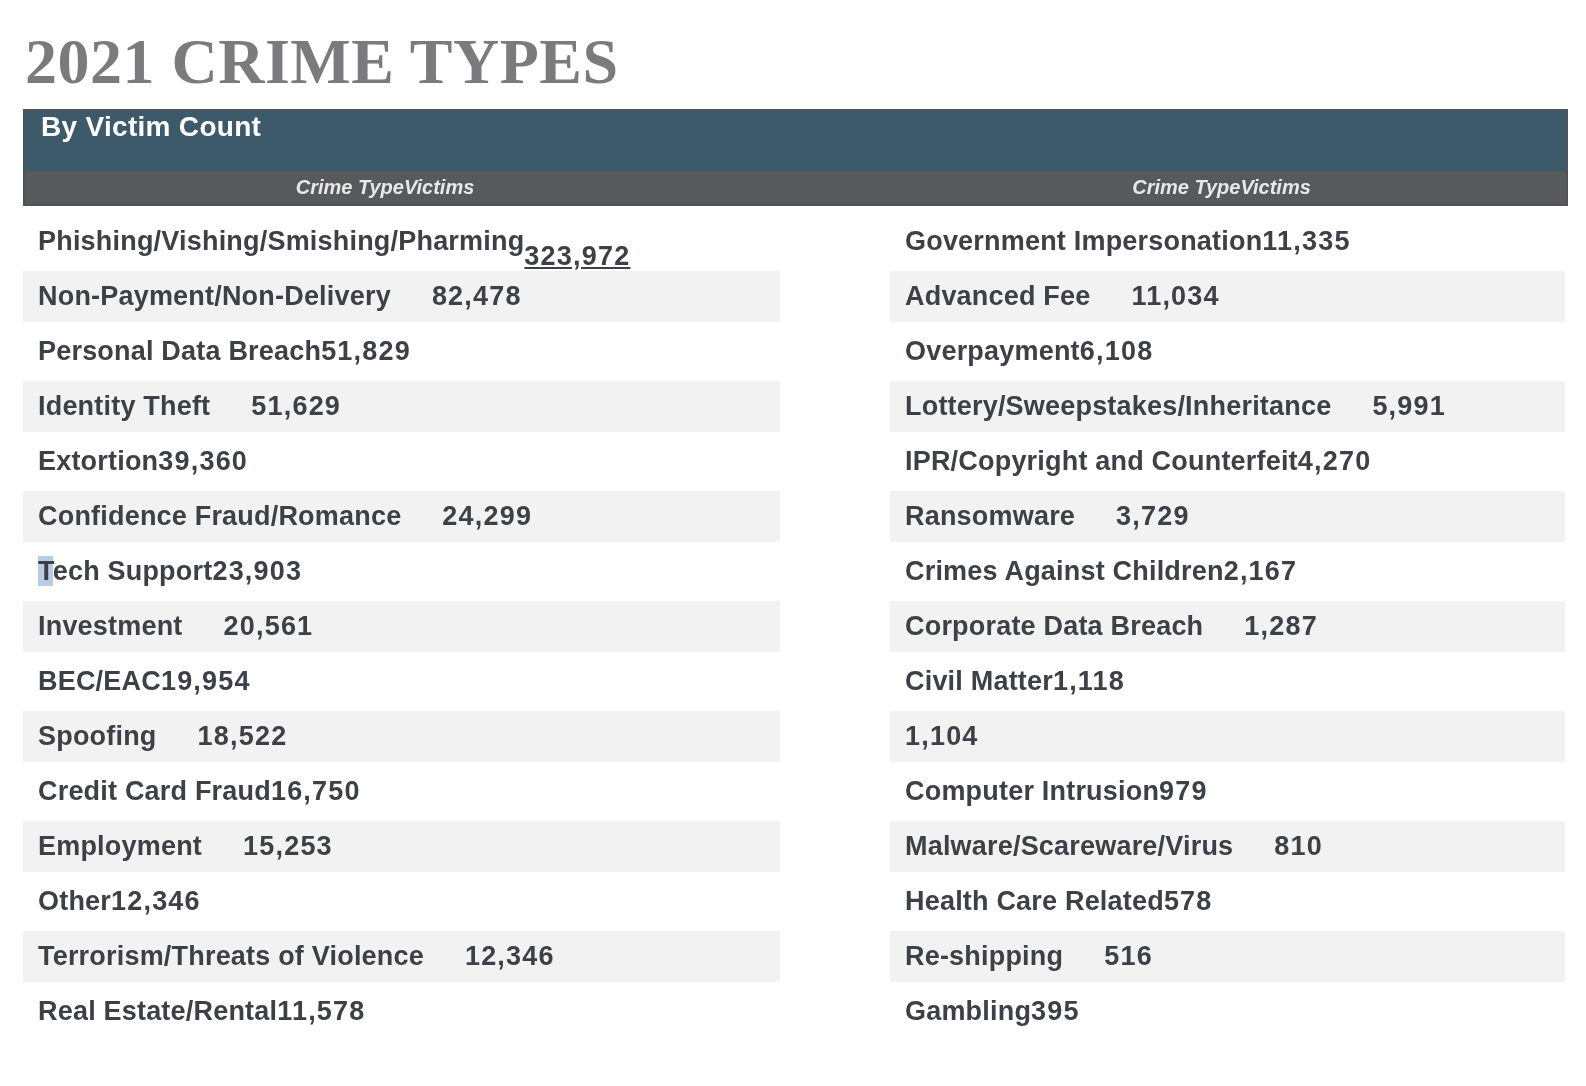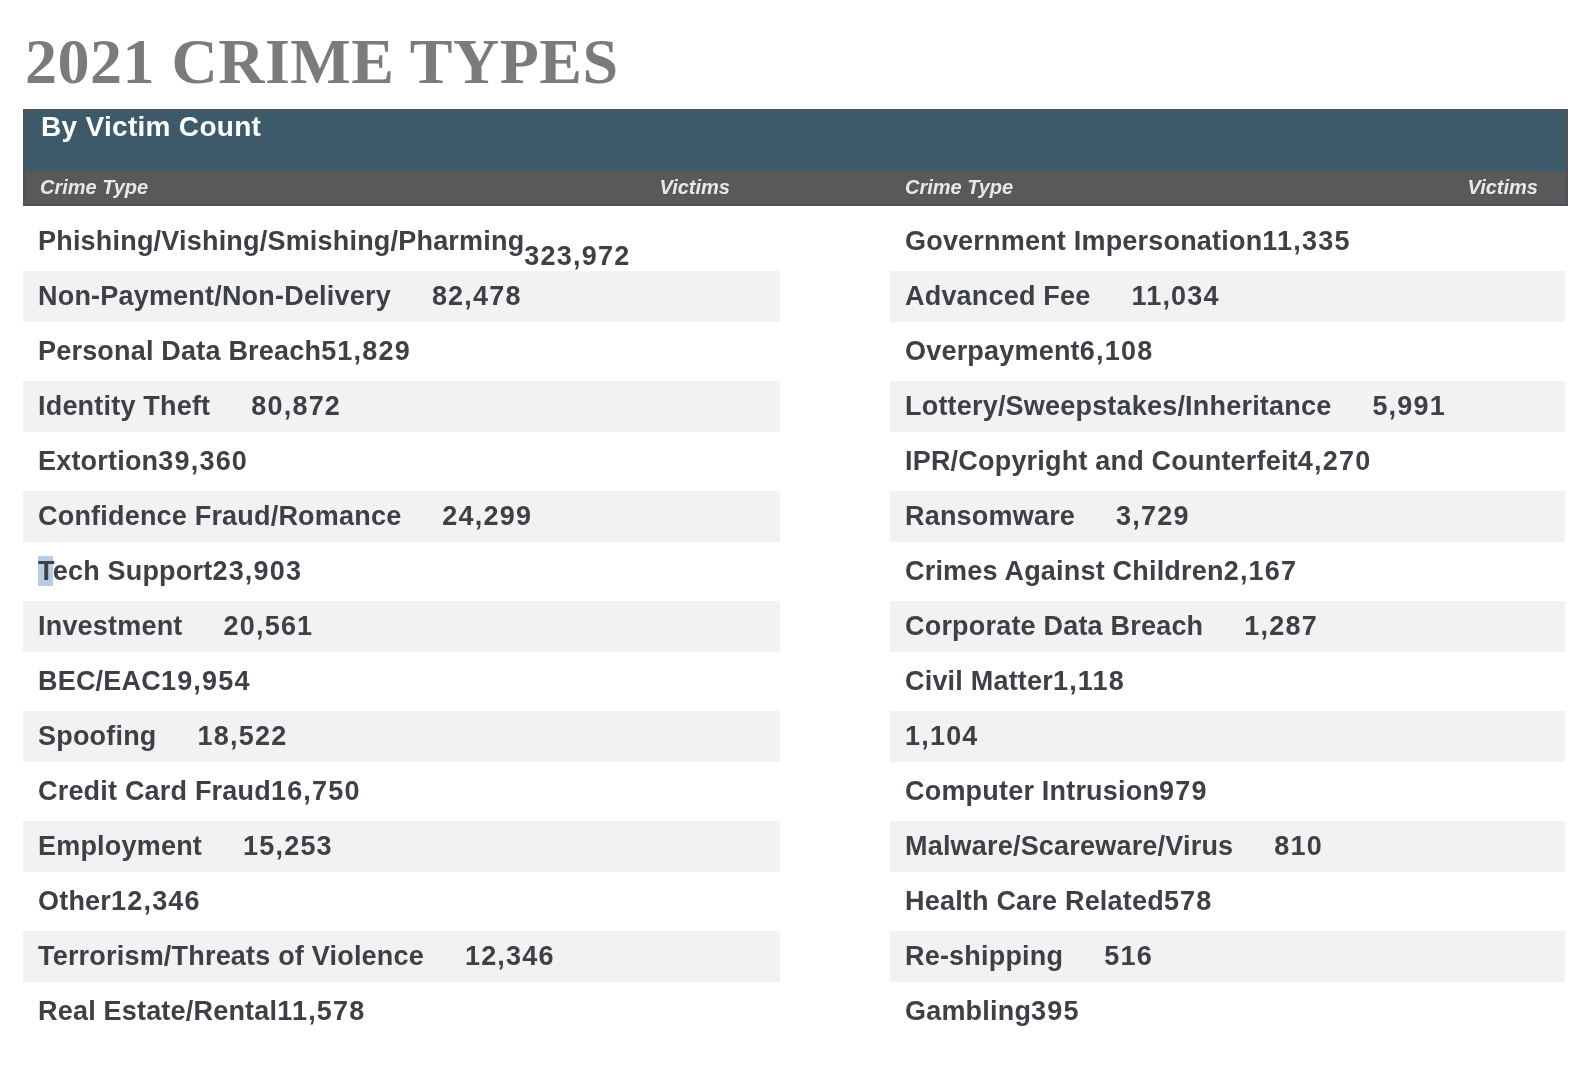--- a/index.html
+++ b/index.html
@@ -59,21 +59,21 @@
     background: var(--subheader-gray, #58595B);
     display: flex;
     color: #E8E8E8;
     font-style: italic;
     font-weight: bold;
     font-size: 20px;
   }
   .subhead {
     display: flex;
     align-items: center;
-    justify-content: space-between;
+    justify-content: center;
     box-sizing: border-box;
   }
   .subhead.band-left  { width: 755px; padding-left: 15px; padding-right: 50px; }
   .subheader-bar .band-gap { width: 110px; }
   .subhead.band-right { width: 676px; padding-left: 15px; padding-right: 28px; }
 
   .body-rows {
     display: flex;
     margin-top: 8px;
     align-items: flex-start;
@@ -107,20 +107,21 @@
     white-space: nowrap;
     letter-spacing: 0.2px;
   }
   .cell-value {
     font-size: 27px;
     letter-spacing: 1.2px;
     white-space: nowrap;
   }
   .cell-value.value-drop {
     transform: translateY(15px);
+    text-decoration: underline;
   }
 
   .text-selection {
     background: var(--selection-blue, #B8CCE4);
   }
 </style>
 </head>
 <body>
 
 <div class="page-title">2021 CRIME TYPES</div>
@@ -154,21 +155,21 @@
         <div class="row alt">
           <span class="cell-label">Non-Payment/Non-Delivery</span>
           <span class="cell-value">82,478</span>
         </div>
         <div class="row">
           <span class="cell-label">Personal Data Breach</span>
           <span class="cell-value">51,829</span>
         </div>
         <div class="row alt">
           <span class="cell-label">Identity Theft</span>
-          <span class="cell-value">80,872</span>
+          <span class="cell-value">51,629</span>
         </div>
         <div class="row">
           <span class="cell-label">Extortion</span>
           <span class="cell-value">39,360</span>
         </div>
         <div class="row alt">
           <span class="cell-label">Confidence Fraud/Romance</span>
           <span class="cell-value">24,299</span>
         </div>
         <div class="row">

